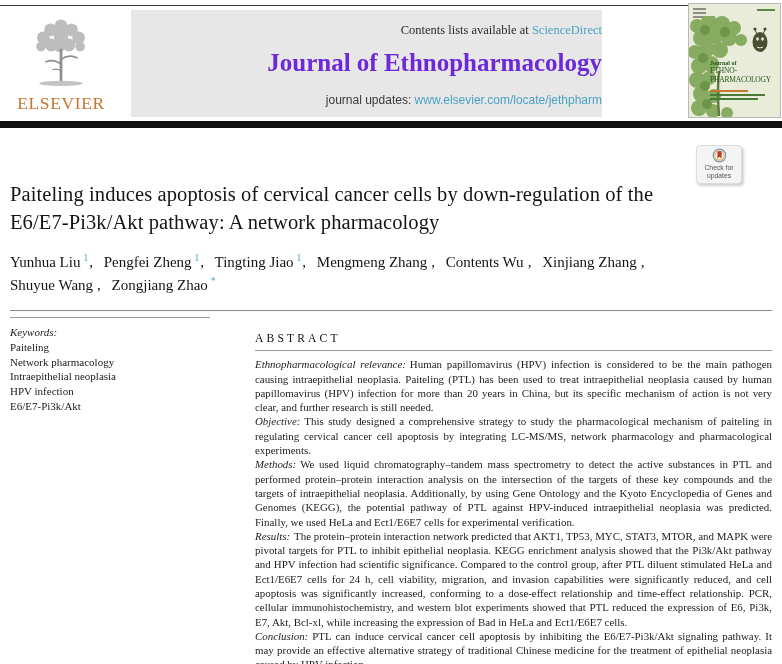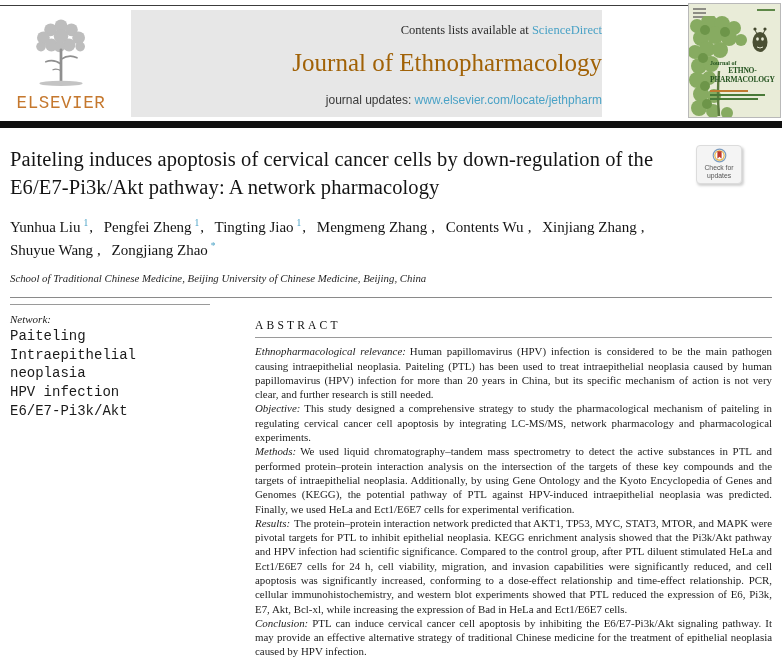--- a/index.html
+++ b/index.html
@@ -6,74 +6,74 @@
   html,body { background:#fff; }
   body { width:782px; height:664px; overflow:hidden; }
   .page { position:relative; width:782px; height:664px; background:#fff;
           font-family:"Liberation Serif", serif; color:#1a1a1a; }
 
   
   .top-rule { position:absolute; top:5px; left:0; width:690px; height:1px; background:#3c3c3c; }
   .masthead { position:absolute; top:0; left:0; width:782px; height:120px; }
   .elsevier-logo { position:absolute; top:13px; left:8px; width:106px; height:106px; text-align:center; cursor:pointer; }
   .tree-svg { width:80px; height:80px; display:block; margin:0 auto; }
-  .elsevier-word { font-family:Liberation Mono, monospace; font-size:17.5px; letter-spacing:0.6px;
+  .elsevier-word { font-family:Liberation Serif, serif; font-size:17.5px; letter-spacing:0.6px;
                    color:var(--elsevier-orange,#c5782e); margin-top:0; }
   .mast-center { position:absolute; top:10px; left:117px; width:471px; height:107px;
                  background:var(--header-gray,#e7e7e7); text-align:right;margin-left:14px; }
   .contents-line { margin-top:13px; font-size:12.5px; color:#2b2b2b; }
   .link { color:var(--link-blue,#4aa2c6); text-decoration:none; cursor:pointer; }
-  .journal-title { margin-top:11px; font-size:25px; color:#a16207; }
+  .journal-title { margin-top:11px; font-size:25px; color:#6d28d9;font-weight:bold; }
   .homepage-line { margin-top:16px; font-family:"Liberation Sans", sans-serif; font-size:12px; color:#3a3a3a; }
 
   
   .cover { position:absolute; top:3px; left:688px; width:93px; height:115px;
            background:var(--cover-green-bg,#e9ecd8); border:1px solid #b9b9b9; overflow:hidden; cursor:pointer; }
   .cover-stamp { position:absolute; top:4px; left:4px; width:13px; }
   .cover-stamp i { display:block; height:2px; margin-bottom:2px; background:#8d8d85; }
   .cover-topright { position:absolute; top:5px; left:68px; width:18px; height:2px; background:#5d8747; }
   .cover-tree { position:absolute; left:0; top:12px; width:58px; height:103px; }
   .cover-emblem { position:absolute; left:60px; top:22px; width:22px; height:28px; }
   .cover-title { position:absolute; left:21px; top:56px; color:var(--cover-green-dark,#24531f); line-height:1.15; }
   .cover-title .c1 { font-size:6px; font-weight:bold; }
-  .cover-title .c2 { font-size:7.5px; font-weight:bold; letter-spacing:-0.2px;text-align:center; }
+  .cover-title .c2 { font-size:7.5px; font-weight:normal; letter-spacing:-0.2px; }
   .cover-lines { position:absolute; left:21px; top:86px; }
   .cover-lines i { display:block; height:1.5px; margin-bottom:2.5px; }
   .cover-lines .lo { width:38px; background:#c07a30; }
   .cover-lines .lg1 { width:55px; background:#497a38; }
   .cover-lines .lg2 { width:48px; background:#497a38; }
 
   .black-bar { position:absolute; top:121px; left:0; width:782px; height:7px; background:var(--black-bar,#101010); }
 
   
   .article-body { position:absolute; top:128px; left:10px; width:762px; }
   .badge { position:absolute; top:17px; left:686px; width:46px; height:39px; background:#f4f4f4;
            border:1px solid #dcdcdc; border-radius:4px; box-shadow:1.5px 2px 2.5px rgba(0,0,0,0.18);
            text-align:center; padding-top:2px; cursor:pointer; }
   .badge svg { width:15px; height:15px; display:block; margin:0 auto; }
   .badge-text { font-family:"Liberation Sans", sans-serif; font-size:6.8px; color:#555; line-height:1.15; margin-top:1px; }
 
-  .article-title { margin-top:18px; width:676px; font-size:20.5px; font-weight:400; line-height:1.36;
+  .article-title { margin-top:53px; width:676px; font-size:20.5px; font-weight:400; line-height:1.36;
                    color:#141414; letter-spacing:0.1px; }
   .authors { margin-top:14px; width:692px; font-size:15px; line-height:1.55; color:#141414; }
   .author { white-space:nowrap; margin-right:7px;text-align:right; }
   .author::after { content:","; }
   .author:last-child::after { content:""; }
   .auth-sup { vertical-align:super; font-size:9.5px; color:var(--link-blue,#4aa2c6);
               margin:0 1px 0 3px; cursor:pointer; }
   .affiliation { margin-top:10px; font-style:italic; font-size:10.8px; color:#1f1f1f; }
 
   .full-rule { margin-top:13px; height:1px; background:#8a8a8a; }
   .two-col { display:flex; }
   .col-left { width:200px; flex:none; }
   .col-right { width:517px; margin-left:45px; flex:none; }
   .sec-head { margin-top:21px; font-size:11.5px; letter-spacing:3.2px; color:#111; }
   .head-rule { margin-top:6px; height:1px; background:#9a9a9a; }
   .kw-label { margin-top:7px; font-style:italic; font-size:11px; line-height:1.34; }
-  .kw { font-size:14px; line-height:1.34;font-family:Liberation Mono, monospace; }
+  .kw { font-size:11px; line-height:1.34; }
   .abs-body { margin-top:6px; }
   .abs-para { font-size:10.9px; line-height:14.3px; text-align:justify; color:#1c1c1c; }
   .abs-label { font-style:italic; margin-right:4px; }
 </style>
 </head>
 <body>
 
 <div class="page">
 
   <div class="top-rule"></div>
@@ -207,32 +207,32 @@
       
         <span class="author"><span>Contents Wu</span><sup class="auth-sup"></sup></span>
       
         <span class="author"><span>Xinjiang Zhang</span><sup class="auth-sup"></sup></span>
       
         <span class="author"><span>Shuyue Wang</span><sup class="auth-sup"></sup></span>
       
         <span class="author"><span>Zongjiang Zhao</span><sup class="auth-sup">*</sup></span>
       </div>
 
-    <div class="affiliation">School of Traditional Chinese Medicine, Beijing University of Chinese Medicine, Beijing, China</div>
 
     <div class="full-rule"></div>
 
     <div class="two-col">
 
       <div class="col-left">
         <div class="head-rule"></div>
-        <div class="kw-label">Network:</div>
+        <div class="kw-label">Keywords:</div>
         <div>
 
         <div class="kw">Paiteling</div>
+            <div class="kw">Network pharmacology</div>
             <div class="kw">Intraepithelial neoplasia</div>
             <div class="kw">HPV infection</div>
             <div class="kw">E6/E7-Pi3k/Akt</div>
           </div>
       </div>
 
       <div class="col-right">
         <div class="sec-head">ABSTRACT</div>
         <div class="head-rule"></div>
         <div class="abs-body">

